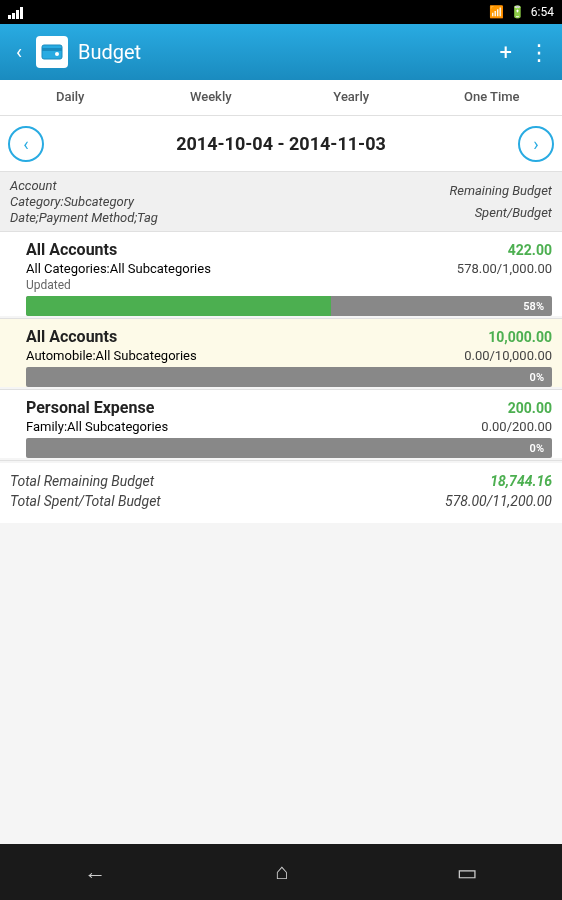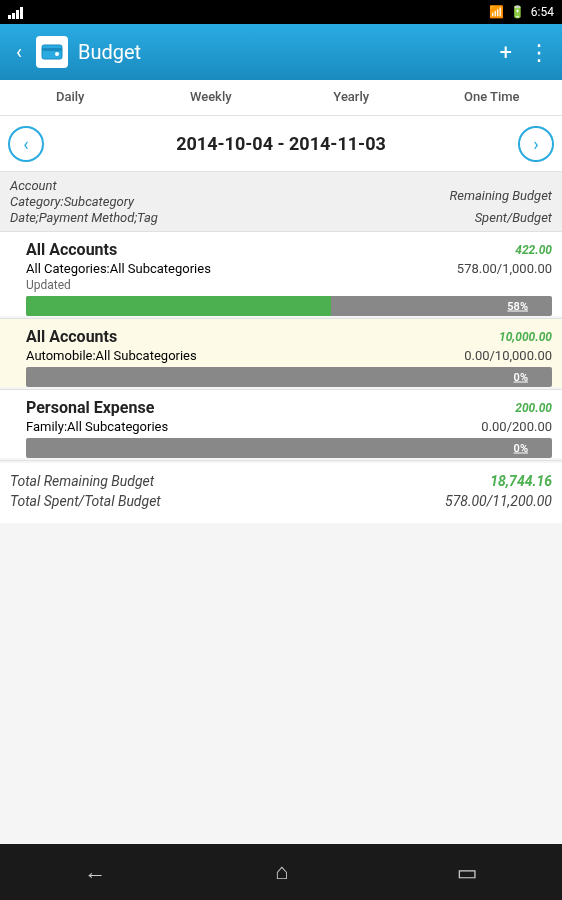--- a/index.html
+++ b/index.html
@@ -142,21 +142,21 @@
       background: #f5f5f5;
       overflow-y: auto;
     }
 
     
     .header-row {
       background: #f0f0f0;
       padding: 6px 10px;
       display: flex;
       justify-content: space-between;
-      align-items: flex-end;
+      align-items: center;
       border-bottom: 1px solid #e0e0e0;
     }
     .header-left {
       display: flex;
       flex-direction: column;
       gap: 1px;
     }
     .header-right {
       display: flex;
       flex-direction: column;
@@ -183,24 +183,23 @@
       justify-content: space-between;
       align-items: center;
       margin-bottom: 2px;
     }
     .budget-item-name {
       font-size: 16px;
       font-weight: 700;
       color: #222;
     }
     .budget-item-remaining {
-      font-size: 12px;
+      font-size: 14px;
       font-weight: 700;
       color: #4caf50;
-      font-style: italic;
     }
     .budget-item-sub {
       font-size: 13px;
       color: #000000;
     }
     .budget-item-spent {
       font-size: 13px;
       color: #444;
       text-align: right;
     }
@@ -219,27 +218,26 @@
       margin: 4px 0 0 0;
       overflow: hidden;
     }
     .progress-fill {
       height: 100%;
       background: #4caf50;
       border-radius: 2px 0 0 2px;
     }
     .progress-label {
       position: absolute;
-      right: 24px;
+      right: 8px;
       top: 50%;
       transform: translateY(-50%);
       font-size: 11px;
       color: #fff;
       font-weight: 600;
-      text-decoration: underline;
     }
 
     
     .total-section {
       background: #fff;
       padding: 10px 10px;
       margin-top: 2px;
     }
     .total-row {
       display: flex;

